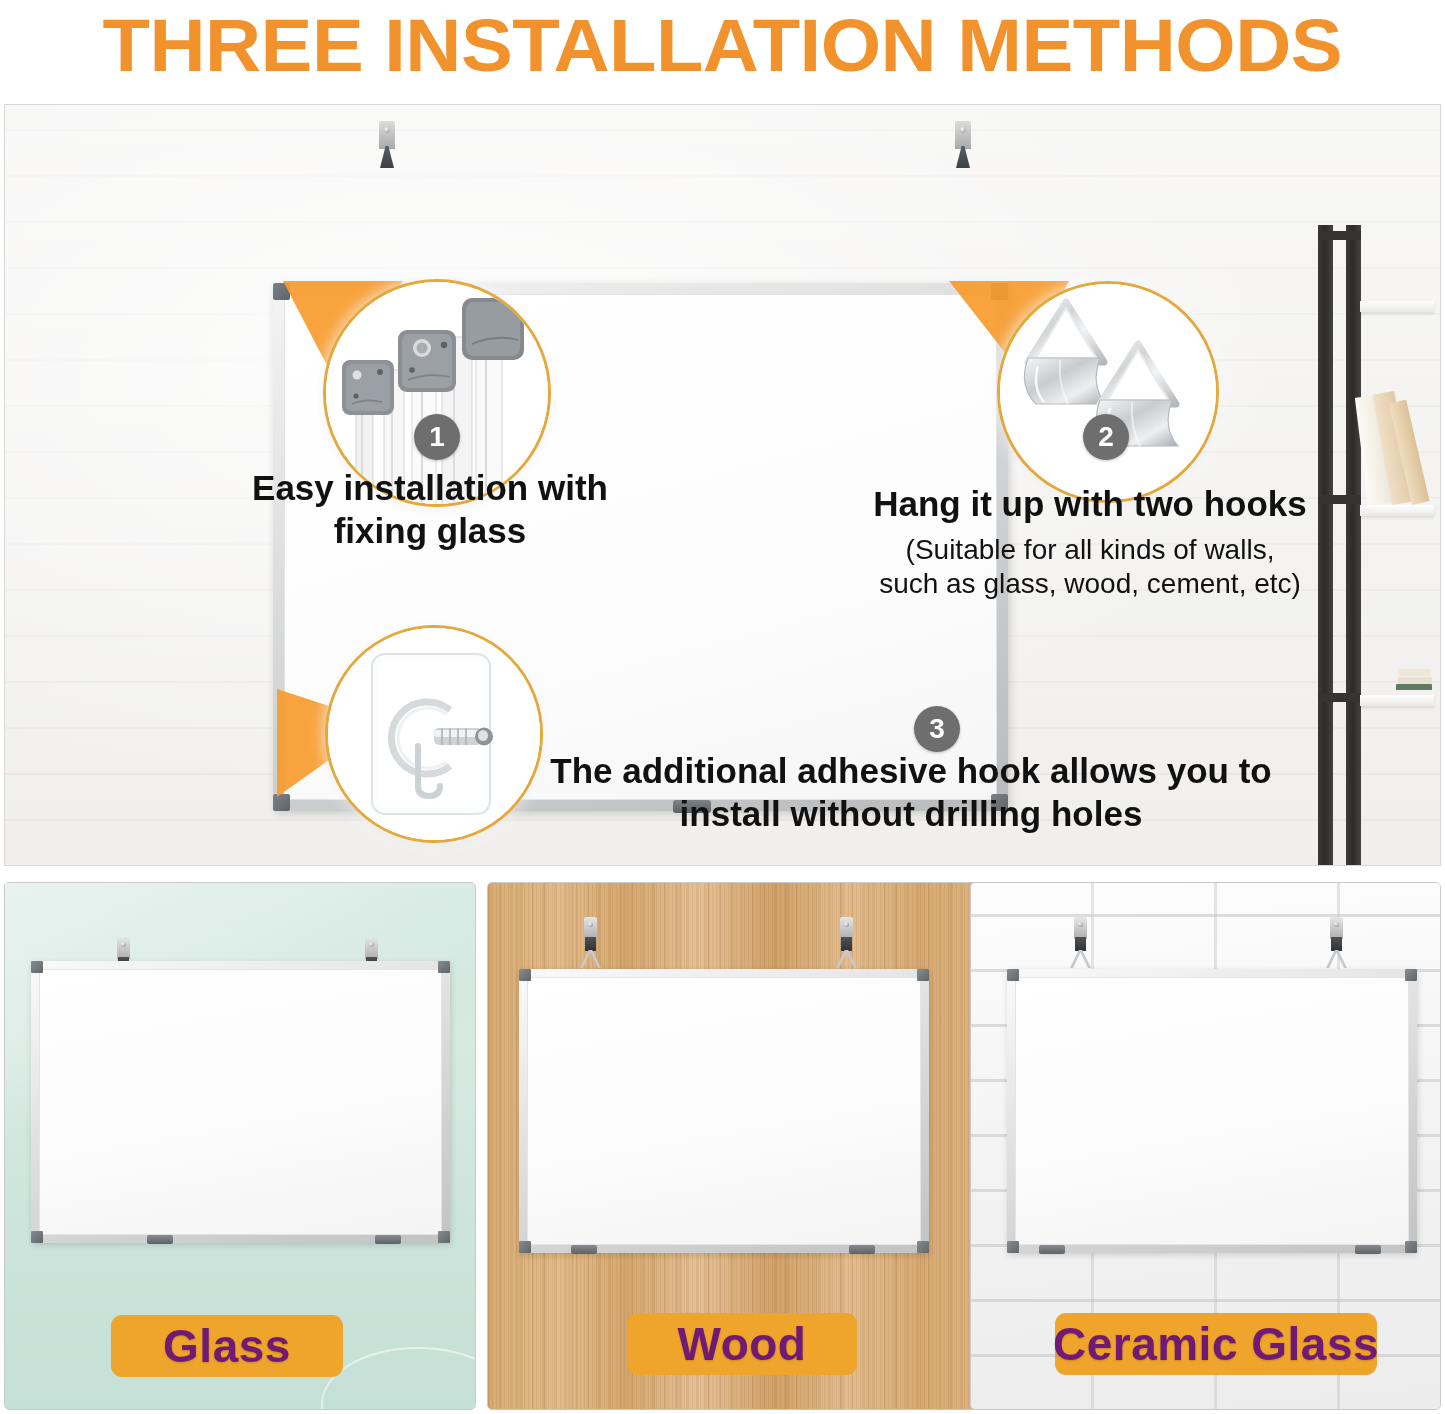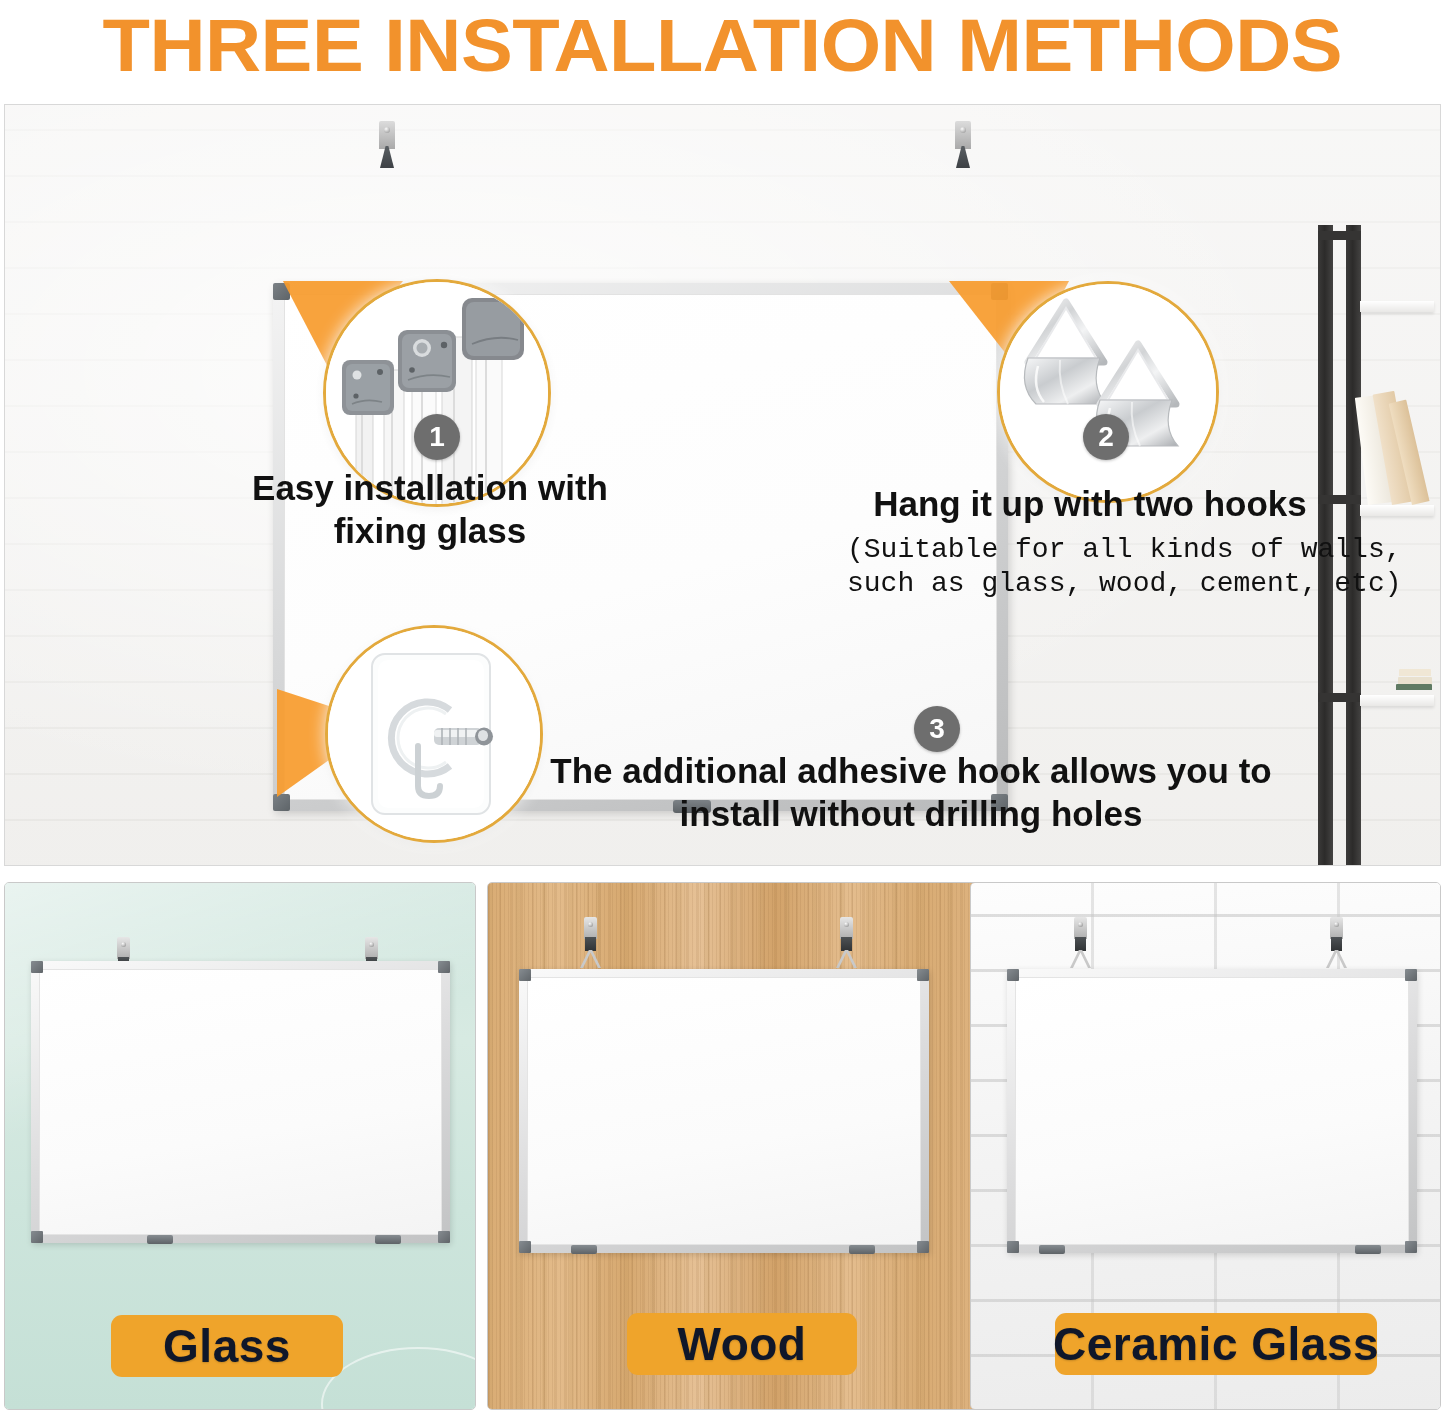--- a/index.html
+++ b/index.html
@@ -136,21 +136,21 @@
   
   .cap {
     position:absolute;
     text-align:center;
     color:#111111;
     line-height:1.22;
     font-family:"Liberation Sans", sans-serif;
   }
   .cap .hl { font-weight:bold; font-size:35px; display:block; white-space:nowrap; }
   .cap .hl2 { font-weight:bold; font-size:35px; display:block; }
-  .cap .sub { font-weight:normal; font-size:28px; display:block; white-space:nowrap;font-family:Liberation Mono, monospace; }
+  .cap .sub { font-weight:normal; font-size:28px; display:block; white-space:nowrap; }
 
   
   .panels { position:absolute; left:0; top:878px; width:1445px; height:536px; }
   .panel {
     position:absolute; top:4px; height:528px;
     border:1px solid #c9c9c9;
     border-radius:5px;
     overflow:hidden;
   }
   .panel.p-glass { left:4px; width:472px; }
@@ -238,21 +238,21 @@
     clip-path:polygon(42% 0,58% 0,100% 100%,86% 100%,50% 14%,14% 100%,0 100%);
     background:#c9c9c9;
   }
 
   
   .mat-pill {
     position:absolute;
     background:#EFA42B;
     border-radius:11px;
     display:flex; align-items:center; justify-content:center;
-    color:#0f172a;
+    color:#701a75;
     font-weight:bold;
     font-size:46px;
     letter-spacing:0.5px;
     text-shadow:0 1px 2px rgba(0,0,0,.18);
     white-space:nowrap;
     font-family:"Liberation Sans", sans-serif;
   }
 </style>
 </head>
 <body>

